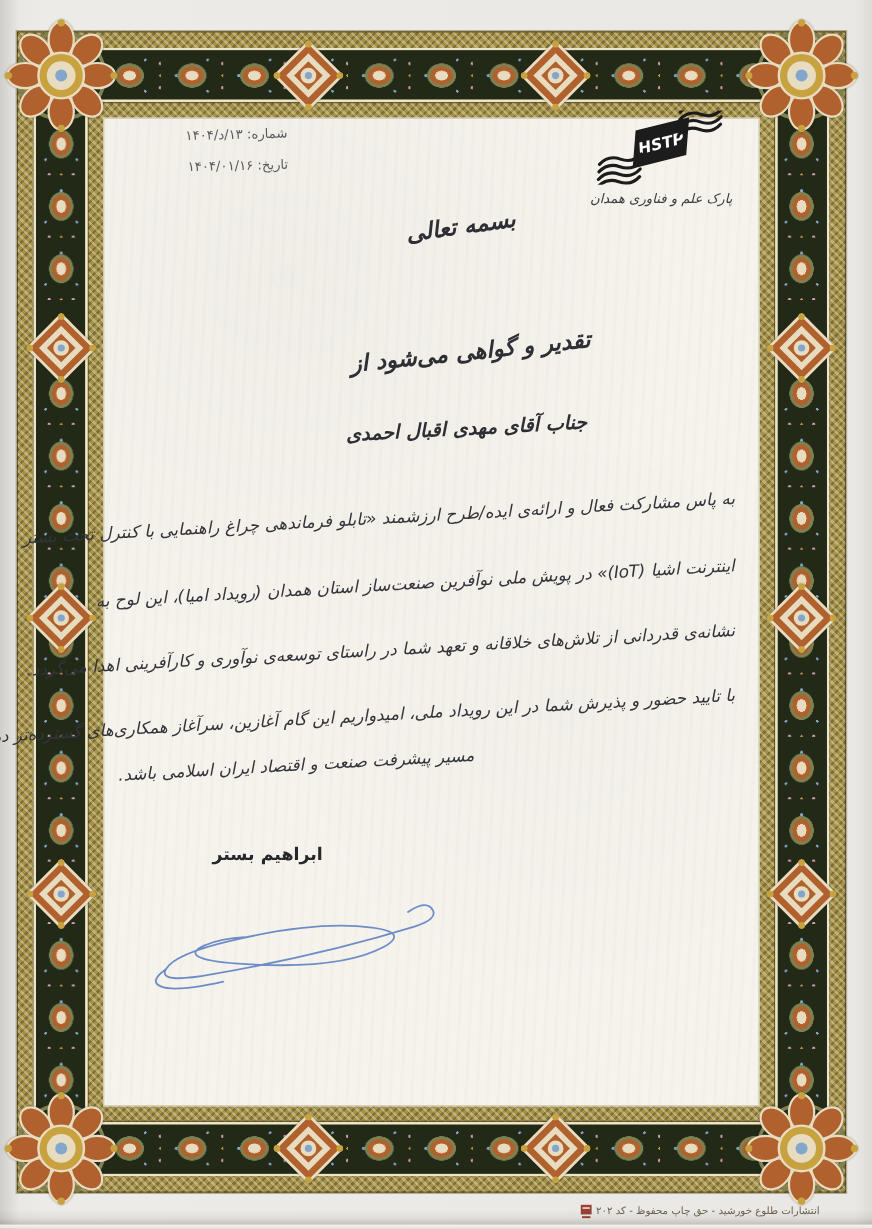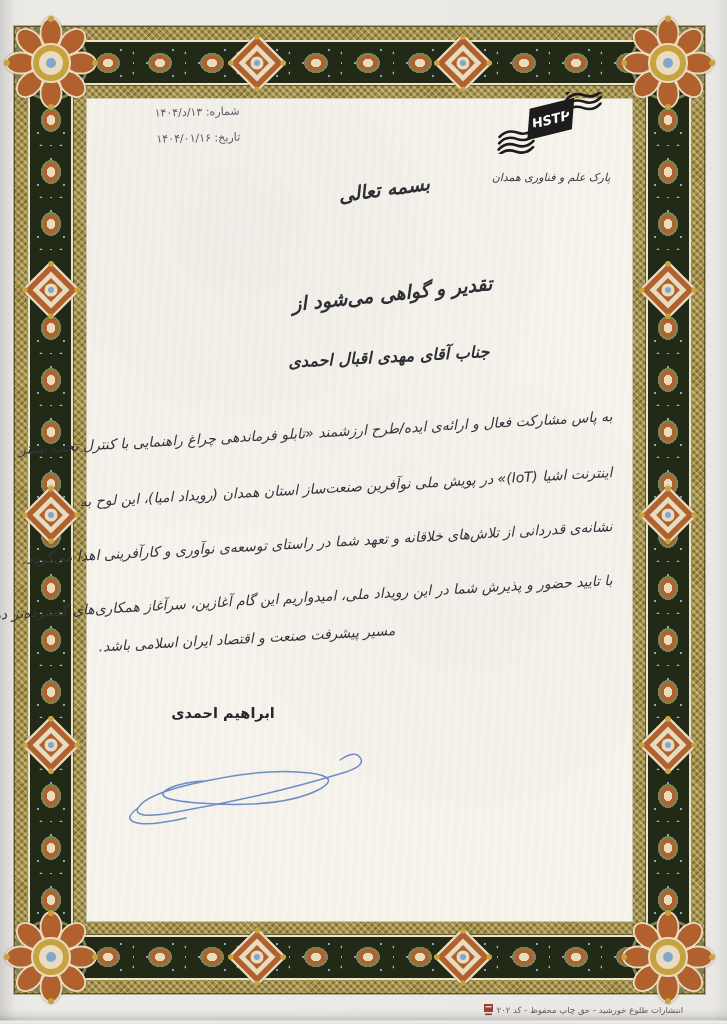--- a/index.html
+++ b/index.html
@@ -62,21 +62,21 @@
       radial-gradient(circle at 70% 60%,rgba(0,0,0,.015),rgba(0,0,0,0) 40%),
       repeating-linear-gradient(93deg,rgba(0,0,0,.013) 0 3px,rgba(0,0,0,0) 3px 9px);
   }
   .med{position:absolute;width:auto;height:auto;filter:drop-shadow(0 0 1px rgba(40,30,10,.4));}
 
   
   .content{position:absolute;inset:72px;direction:rtl;}
   .meta{position:absolute;top:8px;left:36px;width:118px;text-align:right;font-size:11px;color:#565b60;transform:rotate(-1.3deg);}
   .meta div{margin-bottom:13px;white-space:nowrap;}
   .logo{position:absolute;top:-6px;left:394px;width:142px;text-align:center;direction:rtl;}
-  .logo-caption{font-size:11px;font-style:italic;color:#3b3c40;margin-top:13px;white-space:nowrap;text-align:center;}
+  .logo-caption{font-size:11px;font-style:italic;color:#3b3c40;margin-top:1px;white-space:nowrap;text-align:center;}
   .basmala{position:absolute;top:80px;left:218px;width:160px;text-align:center;
     font-size:19px;font-weight:bold;font-style:italic;color:#2e2f35;transform:rotate(-8deg);white-space:nowrap;}
   .title{position:absolute;top:174px;right:141px;font-size:19px;font-weight:bold;font-style:italic;
     color:#2e2f35;transform-origin:100% 50%;transform:rotate(-6deg);white-space:nowrap;}
   .recipient{position:absolute;top:244px;right:144px;font-size:16px;font-weight:bold;font-style:italic;
     color:#2e2f35;transform-origin:100% 50%;transform:rotate(-3deg);white-space:nowrap;}
   .bodyline{position:absolute;right:21px;font-size:14px;letter-spacing:-.2px;font-style:italic;
     color:#33343b;direction:rtl;white-space:nowrap;transform-origin:100% 50%;transform:rotate(-3.2deg);}
   .bl1{top:310px;} .bl2{top:366px;} .bl3{top:420px;} .bl4{top:474px;} .bl5{top:524px;right:238px;}
   .signer{position:absolute;left:24px;top:602px;width:226px;text-align:center;font-weight:bold;
@@ -135,21 +135,21 @@
 
       <div class="recipient">جناب آقای مهدی اقبال احمدی</div>
 
       <div class="bodyline bl1">به پاس مشارکت فعال و ارائه‌ی ایده/طرح ارزشمند «تابلو فرماندهی چراغ راهنمایی با کنترل تحت بستر</div>
       <div class="bodyline bl2">اینترنت اشیا (IoT)» در پویش ملی نوآفرین صنعت‌ساز استان همدان (رویداد امیا)، این لوح به</div>
       <div class="bodyline bl3">نشانه‌ی قدردانی از تلاش‌های خلاقانه و تعهد شما در راستای توسعه‌ی نوآوری و کارآفرینی اهدا می‌گردد.</div>
       <div class="bodyline bl4">با تایید حضور و پذیرش شما در این رویداد ملی، امیدواریم این گام آغازین، سرآغاز همکاری‌های گسترده‌تر در</div>
       <div class="bodyline bl5">مسیر پیشرفت صنعت و اقتصاد ایران اسلامی باشد.</div>
 
       <div class="signer">
-        <div>ابراهیم احمدی</div>
+        <div>ابراهیم بستر</div>
       </div>
 
       <div class="sig">
         <svg width="290" height="100" viewBox="0 0 290 100">
           <g fill="none" stroke="#5f82c4" stroke-width="1.5" stroke-linecap="round" opacity="0.9">
             <path d="M242 16 q16 -11 21 -1 q3 7 -15 13 Q170 52 78 68 Q34 76 40 64 q7 -13 54 -24 q72 -17 118 -11 q31 4 10 16 q-37 20 -122 14 q-51 -4 -28 -15 q14 -6 34 -7"></path>
             <path d="M40 64 q-14 10 -4 14 q12 5 52 -4"></path>
           </g>
         </svg>
       </div>

